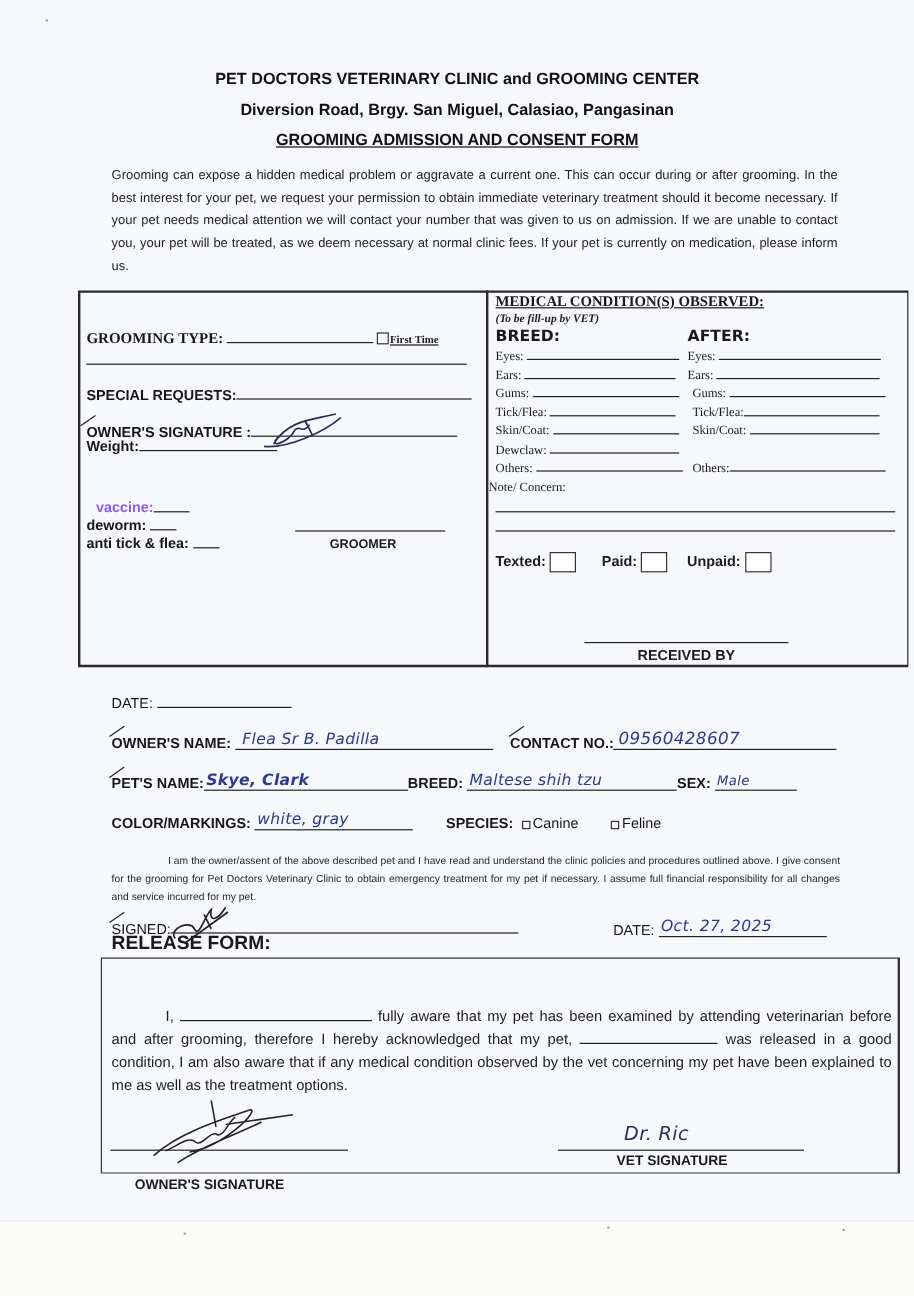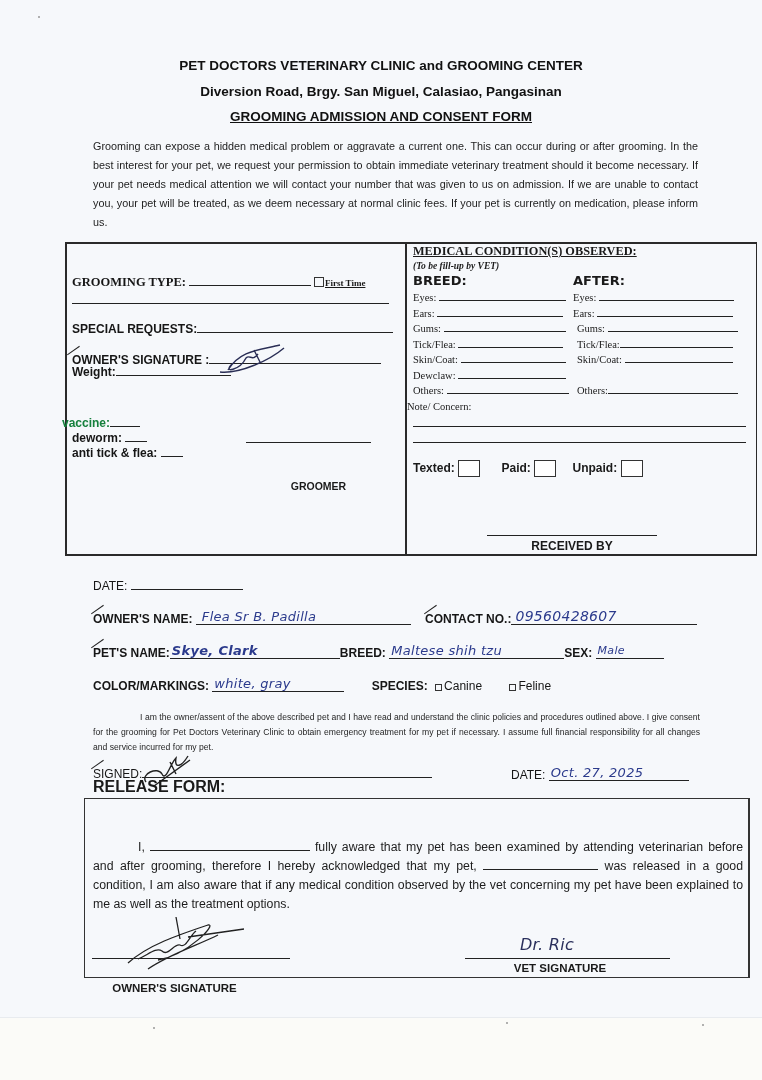--- a/index.html
+++ b/index.html
@@ -71,31 +71,31 @@
 </div>
 <div class="tick" style="left:66px; top:350px;"></div>
 <svg class="sig" style="left:210px; top:340px;" width="80" height="40">
   <path d="M18 30 C 30 10, 50 10, 70 5 M10 32 C 30 34, 60 20, 74 8 M22 24 C 12 34, 30 30, 36 18 C 40 14, 42 22, 48 14 M44 10 L 50 22" stroke="#2a2e55" stroke-width="1.4" fill="none"></path>
 </svg>
 
 <div class="fill-row" style="left:72px; top:365px;">
   <span>Weight:</span><span class="line" style="width:115px;"></span>
 </div>
 
-<div class="fill-row" style="left:62px; top:416px; font-weight:normal; color:#15803d;">
+<div class="fill-row" style="left:80px; top:416px; font-weight:normal; color:#8b5cf6;">
   <span style="font-weight:bold;">vaccine:</span><span class="line" style="width:30px;"></span>
 </div>
 <div class="fill-row" style="left:72px; top:431px;">
   <span>deworm:</span> <span class="line" style="width:22px;"></span>
 </div>
 <div class="fill-row" style="left:72px; top:446px;">
   <span>anti tick &amp; flea:</span> <span class="line" style="width:22px;"></span>
 </div>
 <div class="hline" style="left:246px; top:442px; width:125px;"></div>
-<div class="abs" style="left:256px; top:448px; width:125px; text-align:center; font-size:10.5px; font-weight:bold;margin-top:32px;">GROOMER</div>
+<div class="abs" style="left:240px; top:448px; width:125px; text-align:center; font-size:10.5px; font-weight:bold;">GROOMER</div>
 
 <div class="abs serif" style="left:413px; top:244px; font-size:12.3px; font-weight:bold; text-decoration:underline; white-space:nowrap;">MEDICAL CONDITION(S) OBSERVED:</div>
 <div class="abs serif" style="left:413px; top:261px; font-size:9.5px; font-weight:bold; font-style:italic;">(To be fill-up by VET)</div>
 <div class="abs" style="left:413px; top:273px; font-size:13px; font-weight:900; font-family:'DejaVu Sans',sans-serif;">BREED:</div>
 <div class="abs" style="left:573px; top:273px; font-size:13px; font-weight:900; font-family:'DejaVu Sans',sans-serif;">AFTER:</div>
 
 <div class="med-row" style="left:413px; top:292px;"><span>Eyes:</span> <span class="line" style="width:127px;"></span></div>
 <div class="med-row" style="left:413px; top:308px;"><span>Ears:</span> <span class="line" style="width:126px;"></span></div>
 <div class="med-row" style="left:413px; top:323px;"><span>Gums:</span> <span class="line" style="width:122px;"></span></div>
 <div class="med-row" style="left:413px; top:339px;"><span>Tick/Flea:</span> <span class="line" style="width:105px;"></span></div>

